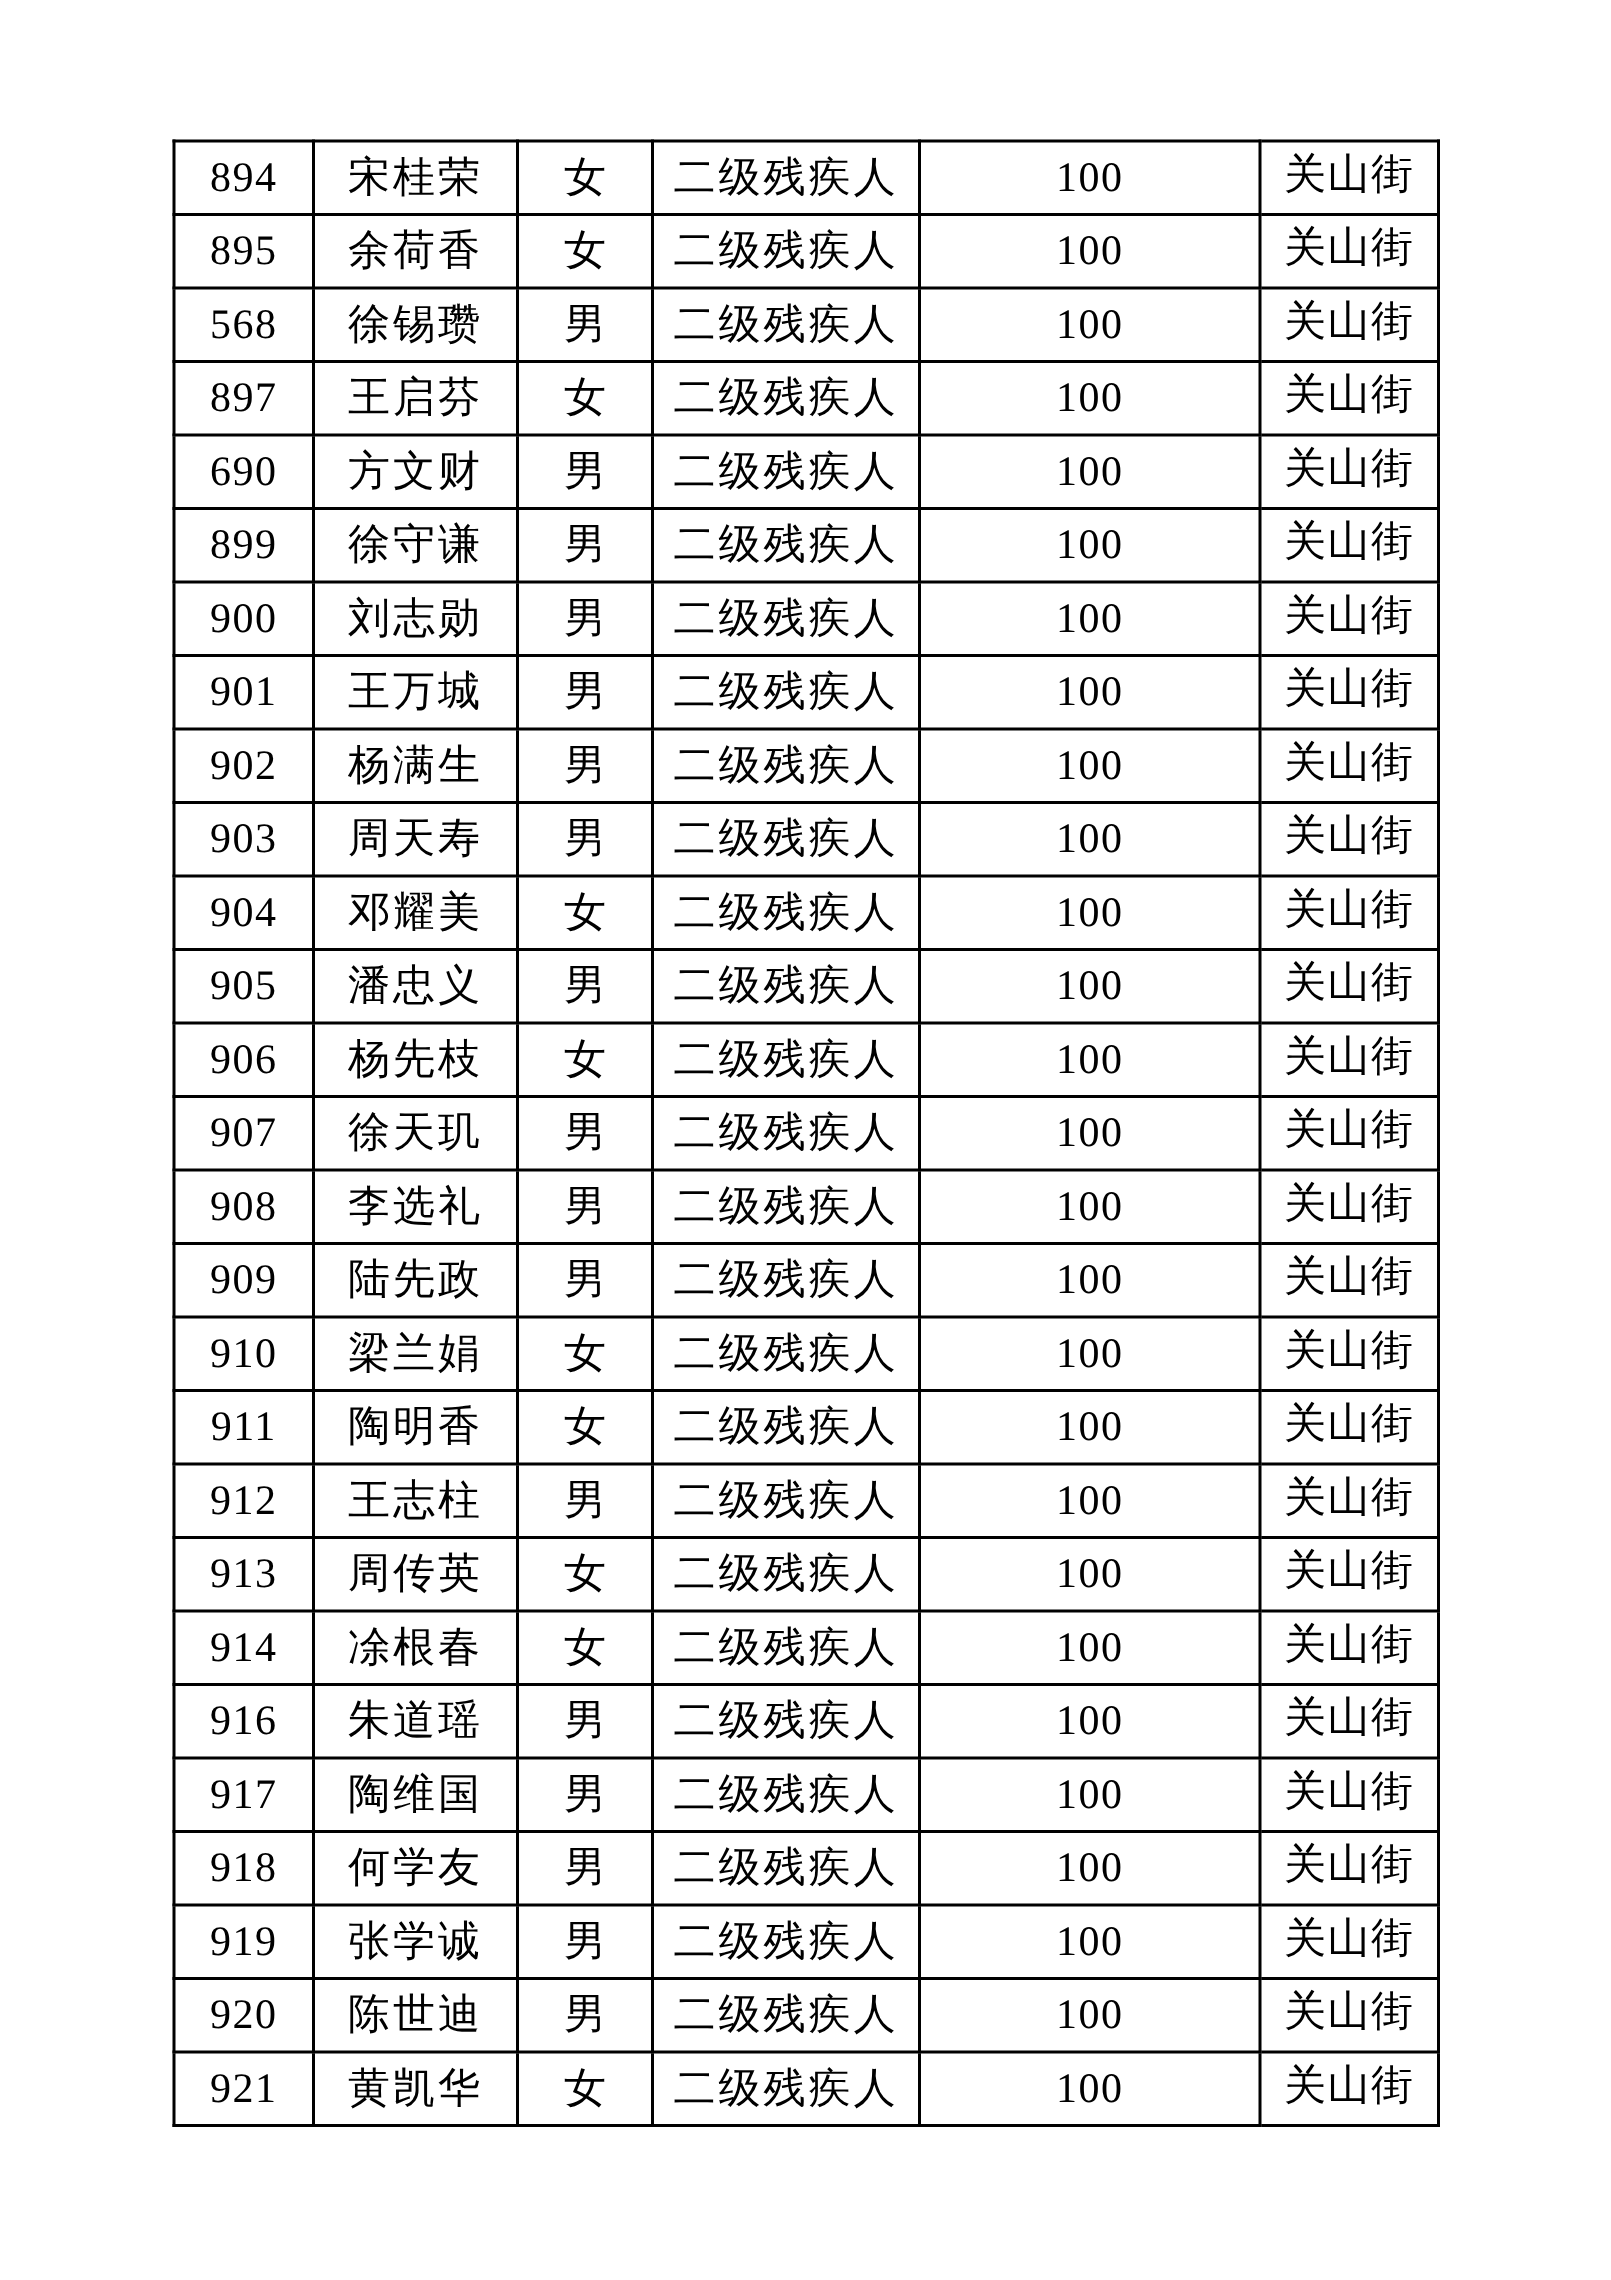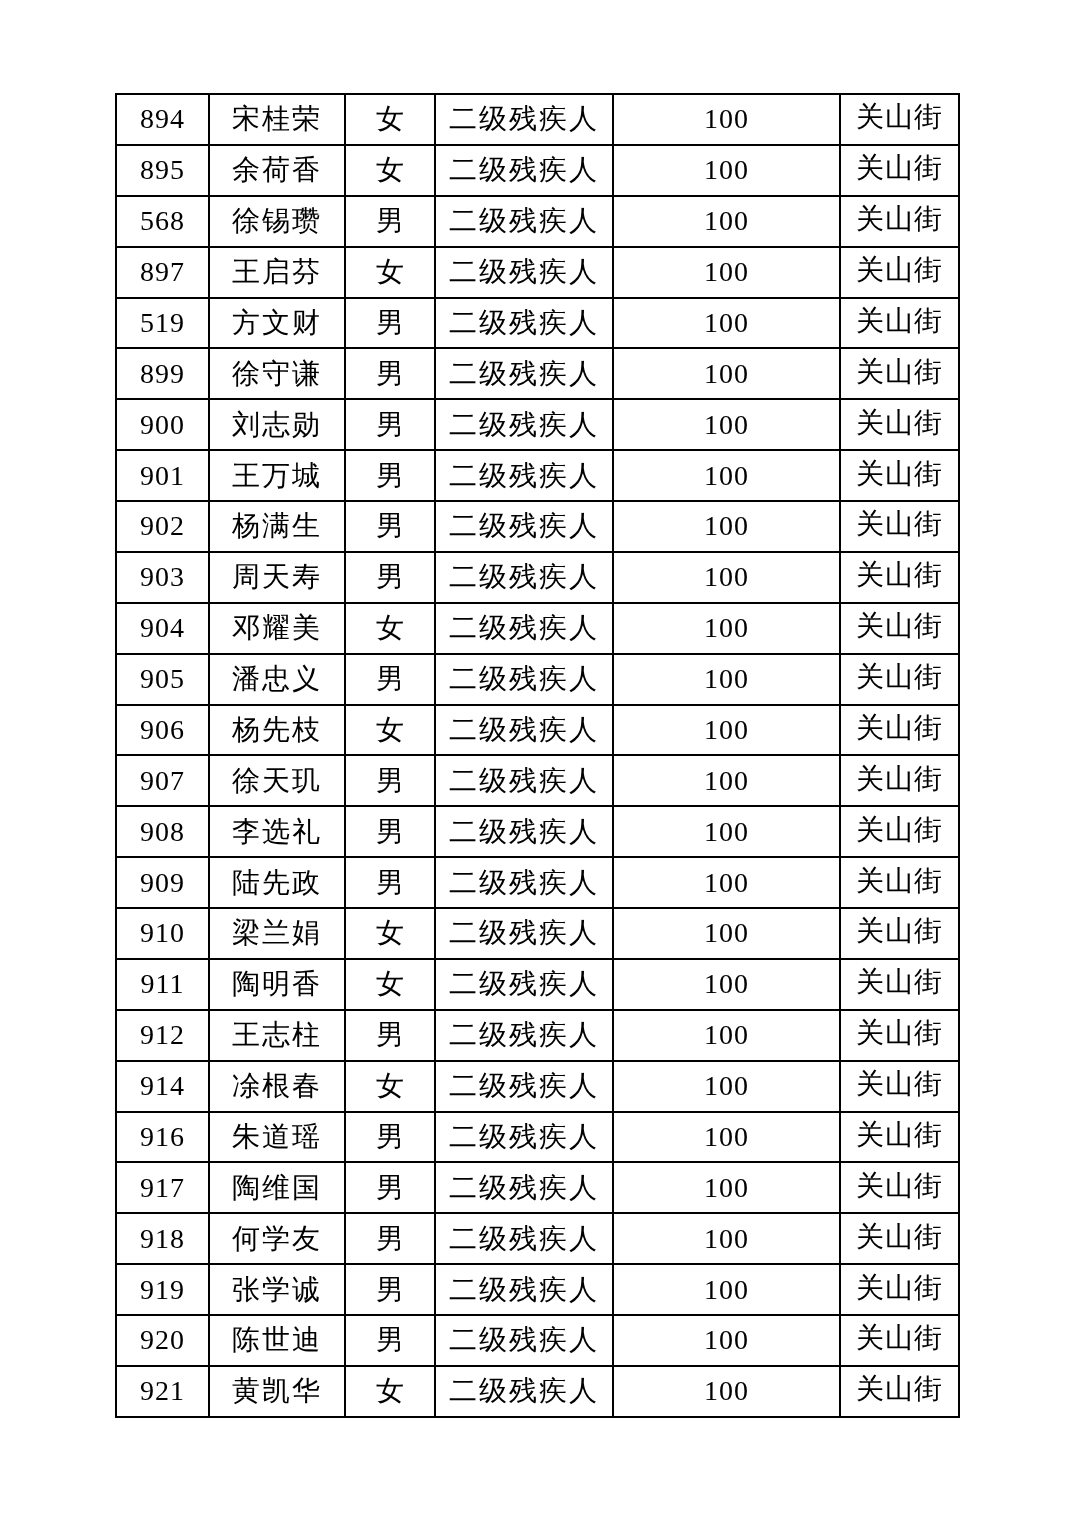--- a/index.html
+++ b/index.html
@@ -88,21 +88,21 @@
     </tr>
         <tr>
       <td class="cell-serial">897</td>
       <td class="cell-name">王启芬</td>
       <td class="cell-gender">女</td>
       <td class="cell-category">二级残疾人</td>
       <td class="cell-amount">100</td>
       <td class="cell-street">关山街</td>
     </tr>
         <tr>
-      <td class="cell-serial">519</td>
+      <td class="cell-serial">690</td>
       <td class="cell-name">方文财</td>
       <td class="cell-gender">男</td>
       <td class="cell-category">二级残疾人</td>
       <td class="cell-amount">100</td>
       <td class="cell-street">关山街</td>
     </tr>
         <tr>
       <td class="cell-serial">899</td>
       <td class="cell-name">徐守谦</td>
       <td class="cell-gender">男</td>
@@ -203,20 +203,28 @@
       <td class="cell-name">陶明香</td>
       <td class="cell-gender">女</td>
       <td class="cell-category">二级残疾人</td>
       <td class="cell-amount">100</td>
       <td class="cell-street">关山街</td>
     </tr>
         <tr>
       <td class="cell-serial">912</td>
       <td class="cell-name">王志柱</td>
       <td class="cell-gender">男</td>
+      <td class="cell-category">二级残疾人</td>
+      <td class="cell-amount">100</td>
+      <td class="cell-street">关山街</td>
+    </tr>
+        <tr>
+      <td class="cell-serial">913</td>
+      <td class="cell-name">周传英</td>
+      <td class="cell-gender">女</td>
       <td class="cell-category">二级残疾人</td>
       <td class="cell-amount">100</td>
       <td class="cell-street">关山街</td>
     </tr>
         <tr>
       <td class="cell-serial">914</td>
       <td class="cell-name">凃根春</td>
       <td class="cell-gender">女</td>
       <td class="cell-category">二级残疾人</td>
       <td class="cell-amount">100</td>

